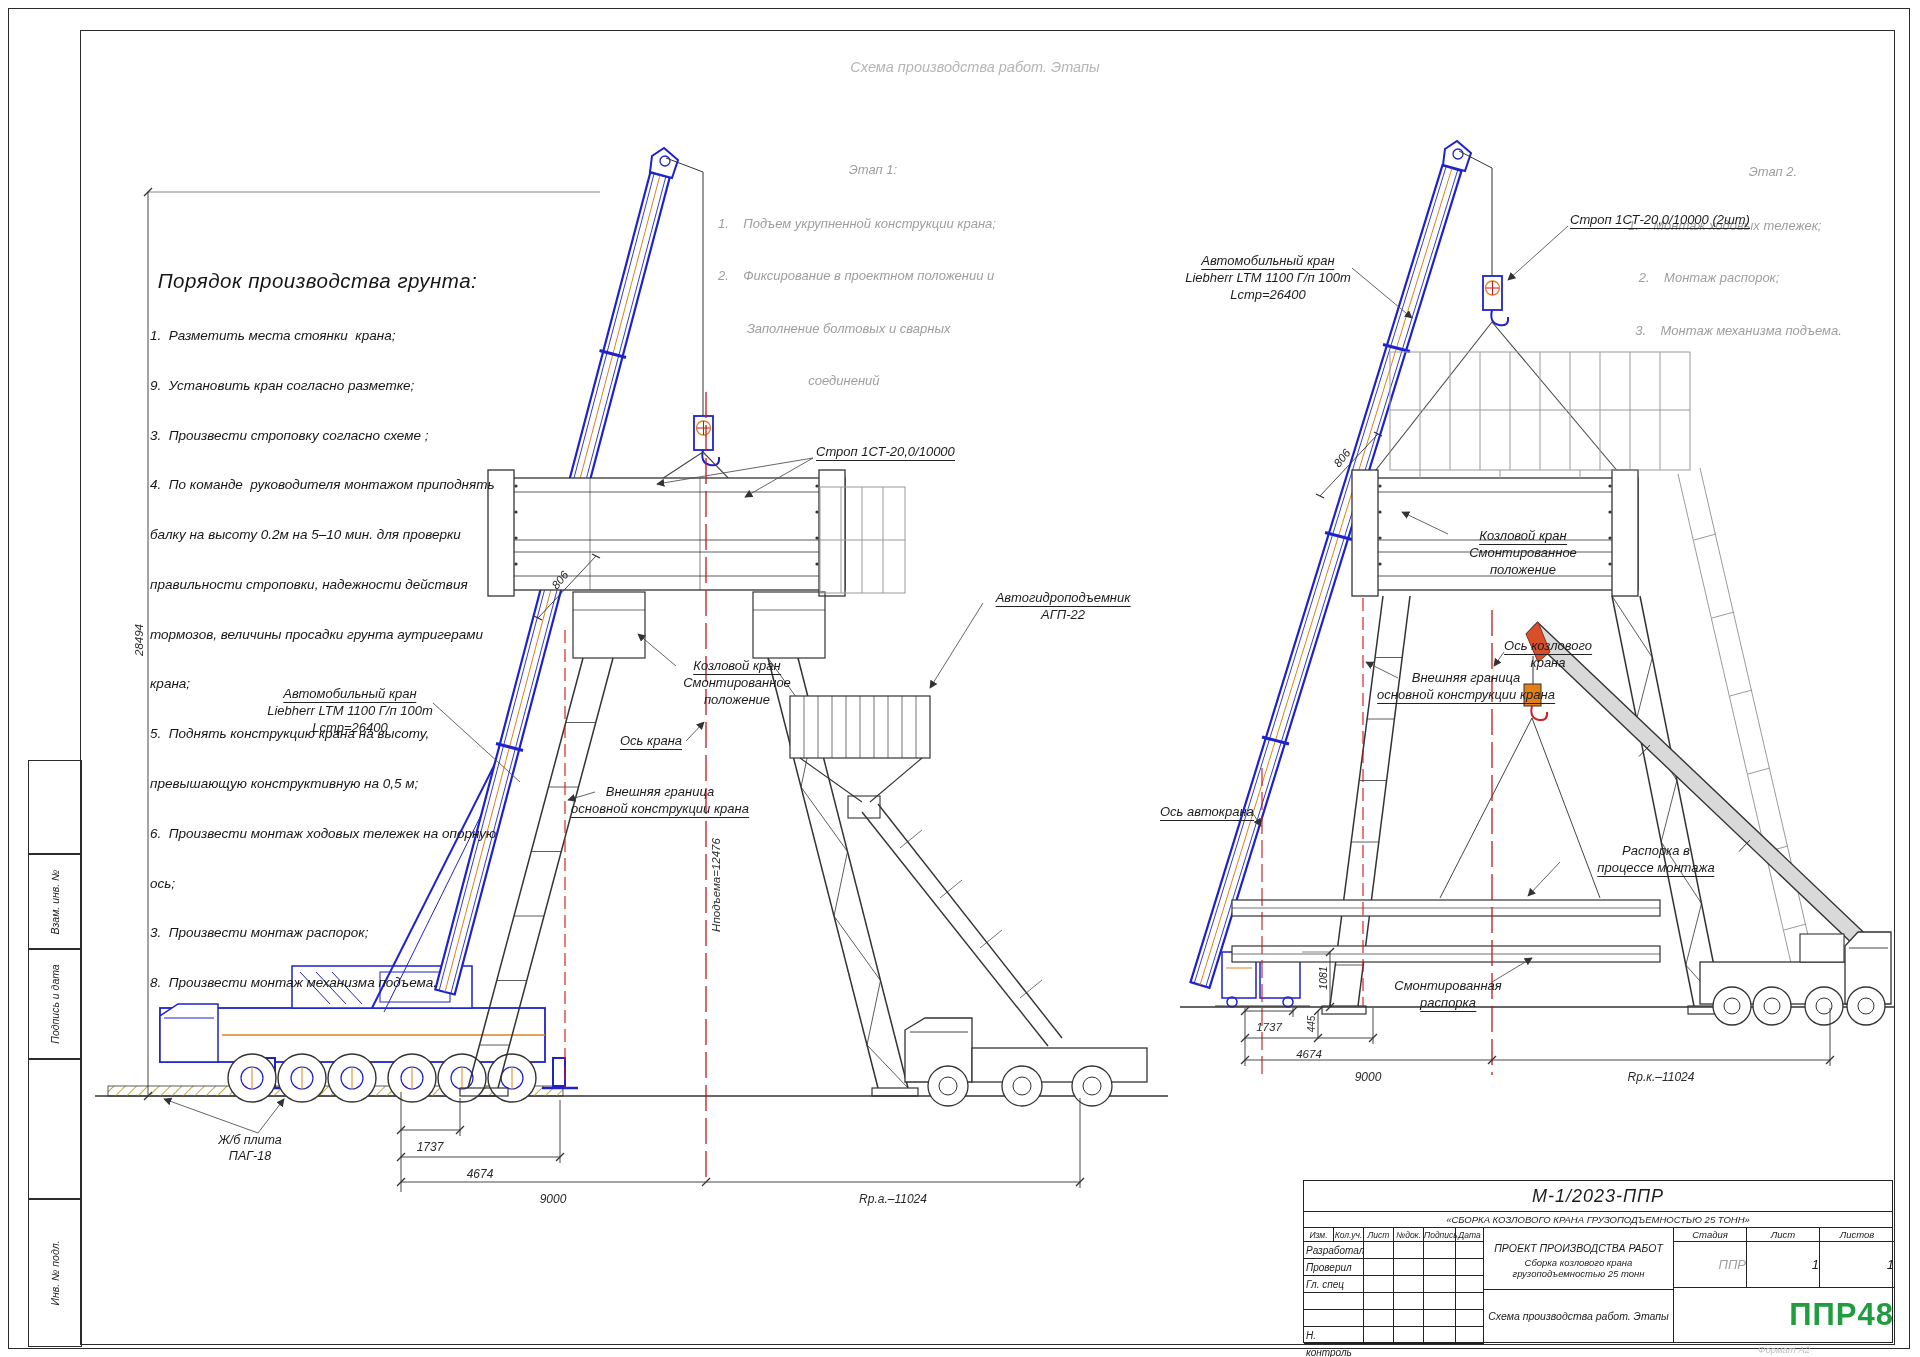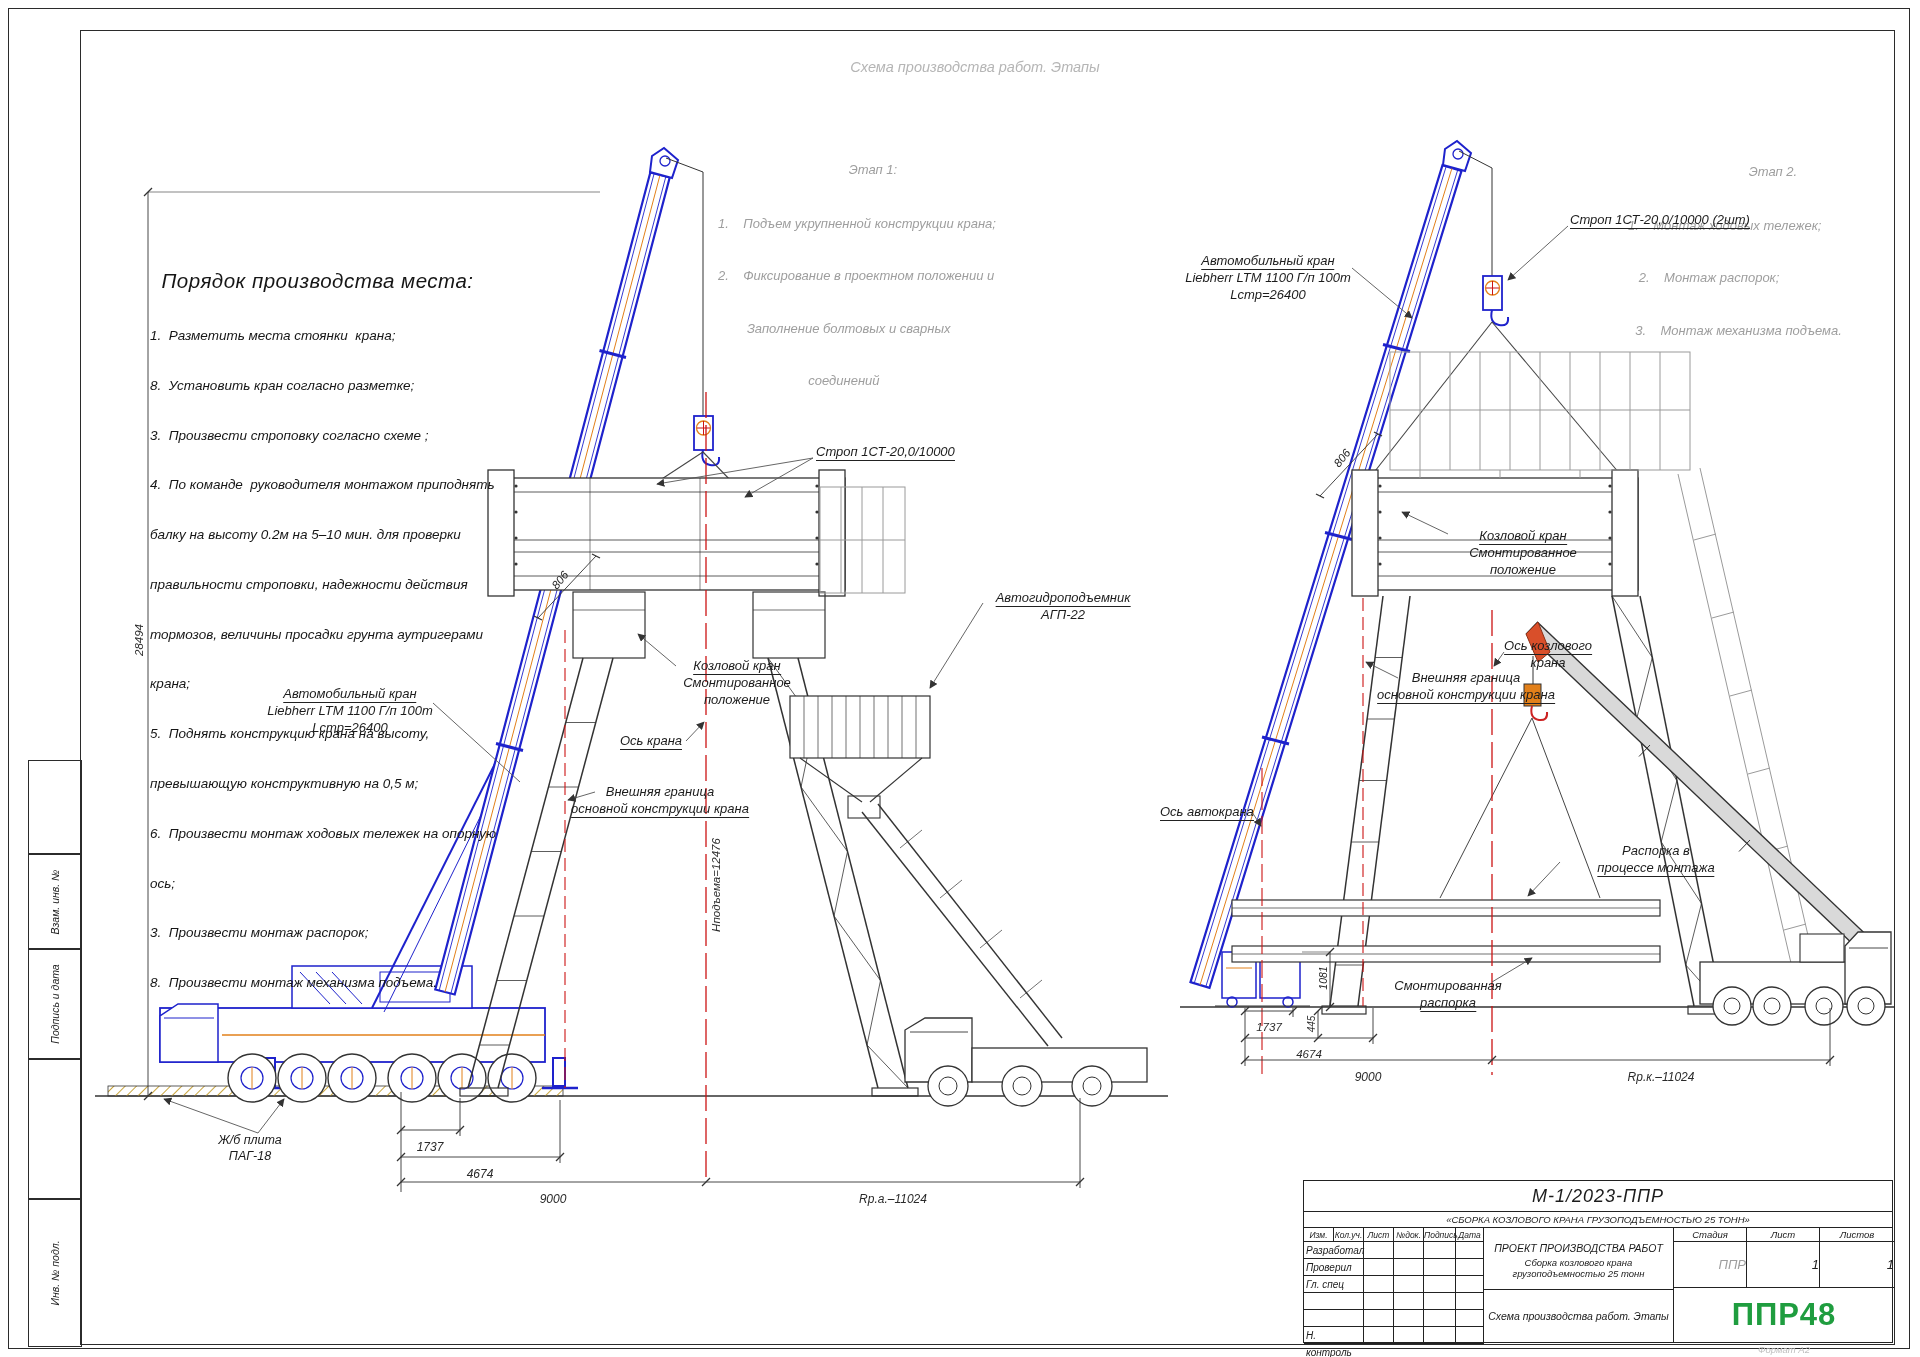--- a/index.html
+++ b/index.html
@@ -49,21 +49,21 @@
       text-align:center;}
   .tb-proj .p1{font-size:10.5px;margin-top:14px;}
   .tb-proj .p2{font-size:9.5px;margin-top:3px;}
   .tb-sheetname{position:absolute;left:0;top:62px;width:100%;height:52px;text-align:center;
       font-size:10.5px;line-height:52px;}
   .tb-right{position:absolute;left:370px;top:47px;width:220px;height:114px;}
   .tb-rh{position:absolute;top:0;height:14px;border-right:1px solid #222;border-bottom:1px solid #222;
       font-size:9.5px;text-align:center;line-height:14px;}
   .tb-rv{position:absolute;top:14px;height:46px;border-right:1px solid #222;border-bottom:1px solid #222;
       font-size:13px;text-align:right;line-height:46px;}
-  .tb-logo{position:absolute;left:0;top:60px;width:220px;height:54px;text-align:center;
+  .tb-logo{position:absolute;left:0;top:60px;width:220px;height:54px;text-align:right;
       line-height:54px;font-size:31px;font-weight:bold;font-style:normal;color:#1f9d3f;letter-spacing:1px;}
   .fmt{position:absolute;left:1758px;top:1344px;font-size:9.5px;color:#c0c0c0;font-style:italic;}
 </style>
 </head>
 <body>
 
 <div class="sheet">
 
   <svg class="art" width="1920" height="1357" viewBox="0 0 1920 1357">
     <defs>
@@ -488,23 +488,23 @@
   </div>
 
   <div class="lbl stage gray pre" style="left:1628px;top:128px;width:290px;">
     <div class="st-title">Этап 2.</div>
     <div>1.    Монтаж ходовых тележек;</div>
     <div>   2.    Монтаж распорок;</div>
     <div>  3.    Монтаж механизма подъема.</div>
   </div>
 
   <div class="lbl order pre" style="left:150px;top:240px;width:335px;">
-    <div class="o-title">Порядок производства места:</div>
+    <div class="o-title">Порядок производства грунта:</div>
     <div>1.  Разметить места стоянки  крана;</div>
-    <div>8.  Установить кран согласно разметке;</div>
+    <div>9.  Установить кран согласно разметке;</div>
     <div>3.  Произвести строповку согласно схеме ;</div>
     <div>4.  По команде  руководителя монтажом приподнять</div>
     <div>балку на высоту 0.2м на 5–10 мин. для проверки</div>
     <div>правильности строповки, надежности действия</div>
     <div>тормозов, величины просадки грунта аутригерами</div>
     <div>крана;</div>
     <div>5.  Поднять конструкцию крана на высоту,</div>
     <div>превышающую конструктивную на 0,5 м;</div>
     <div>6.  Произвести монтаж ходовых тележек на опорную</div>
     <div>ось;</div>

